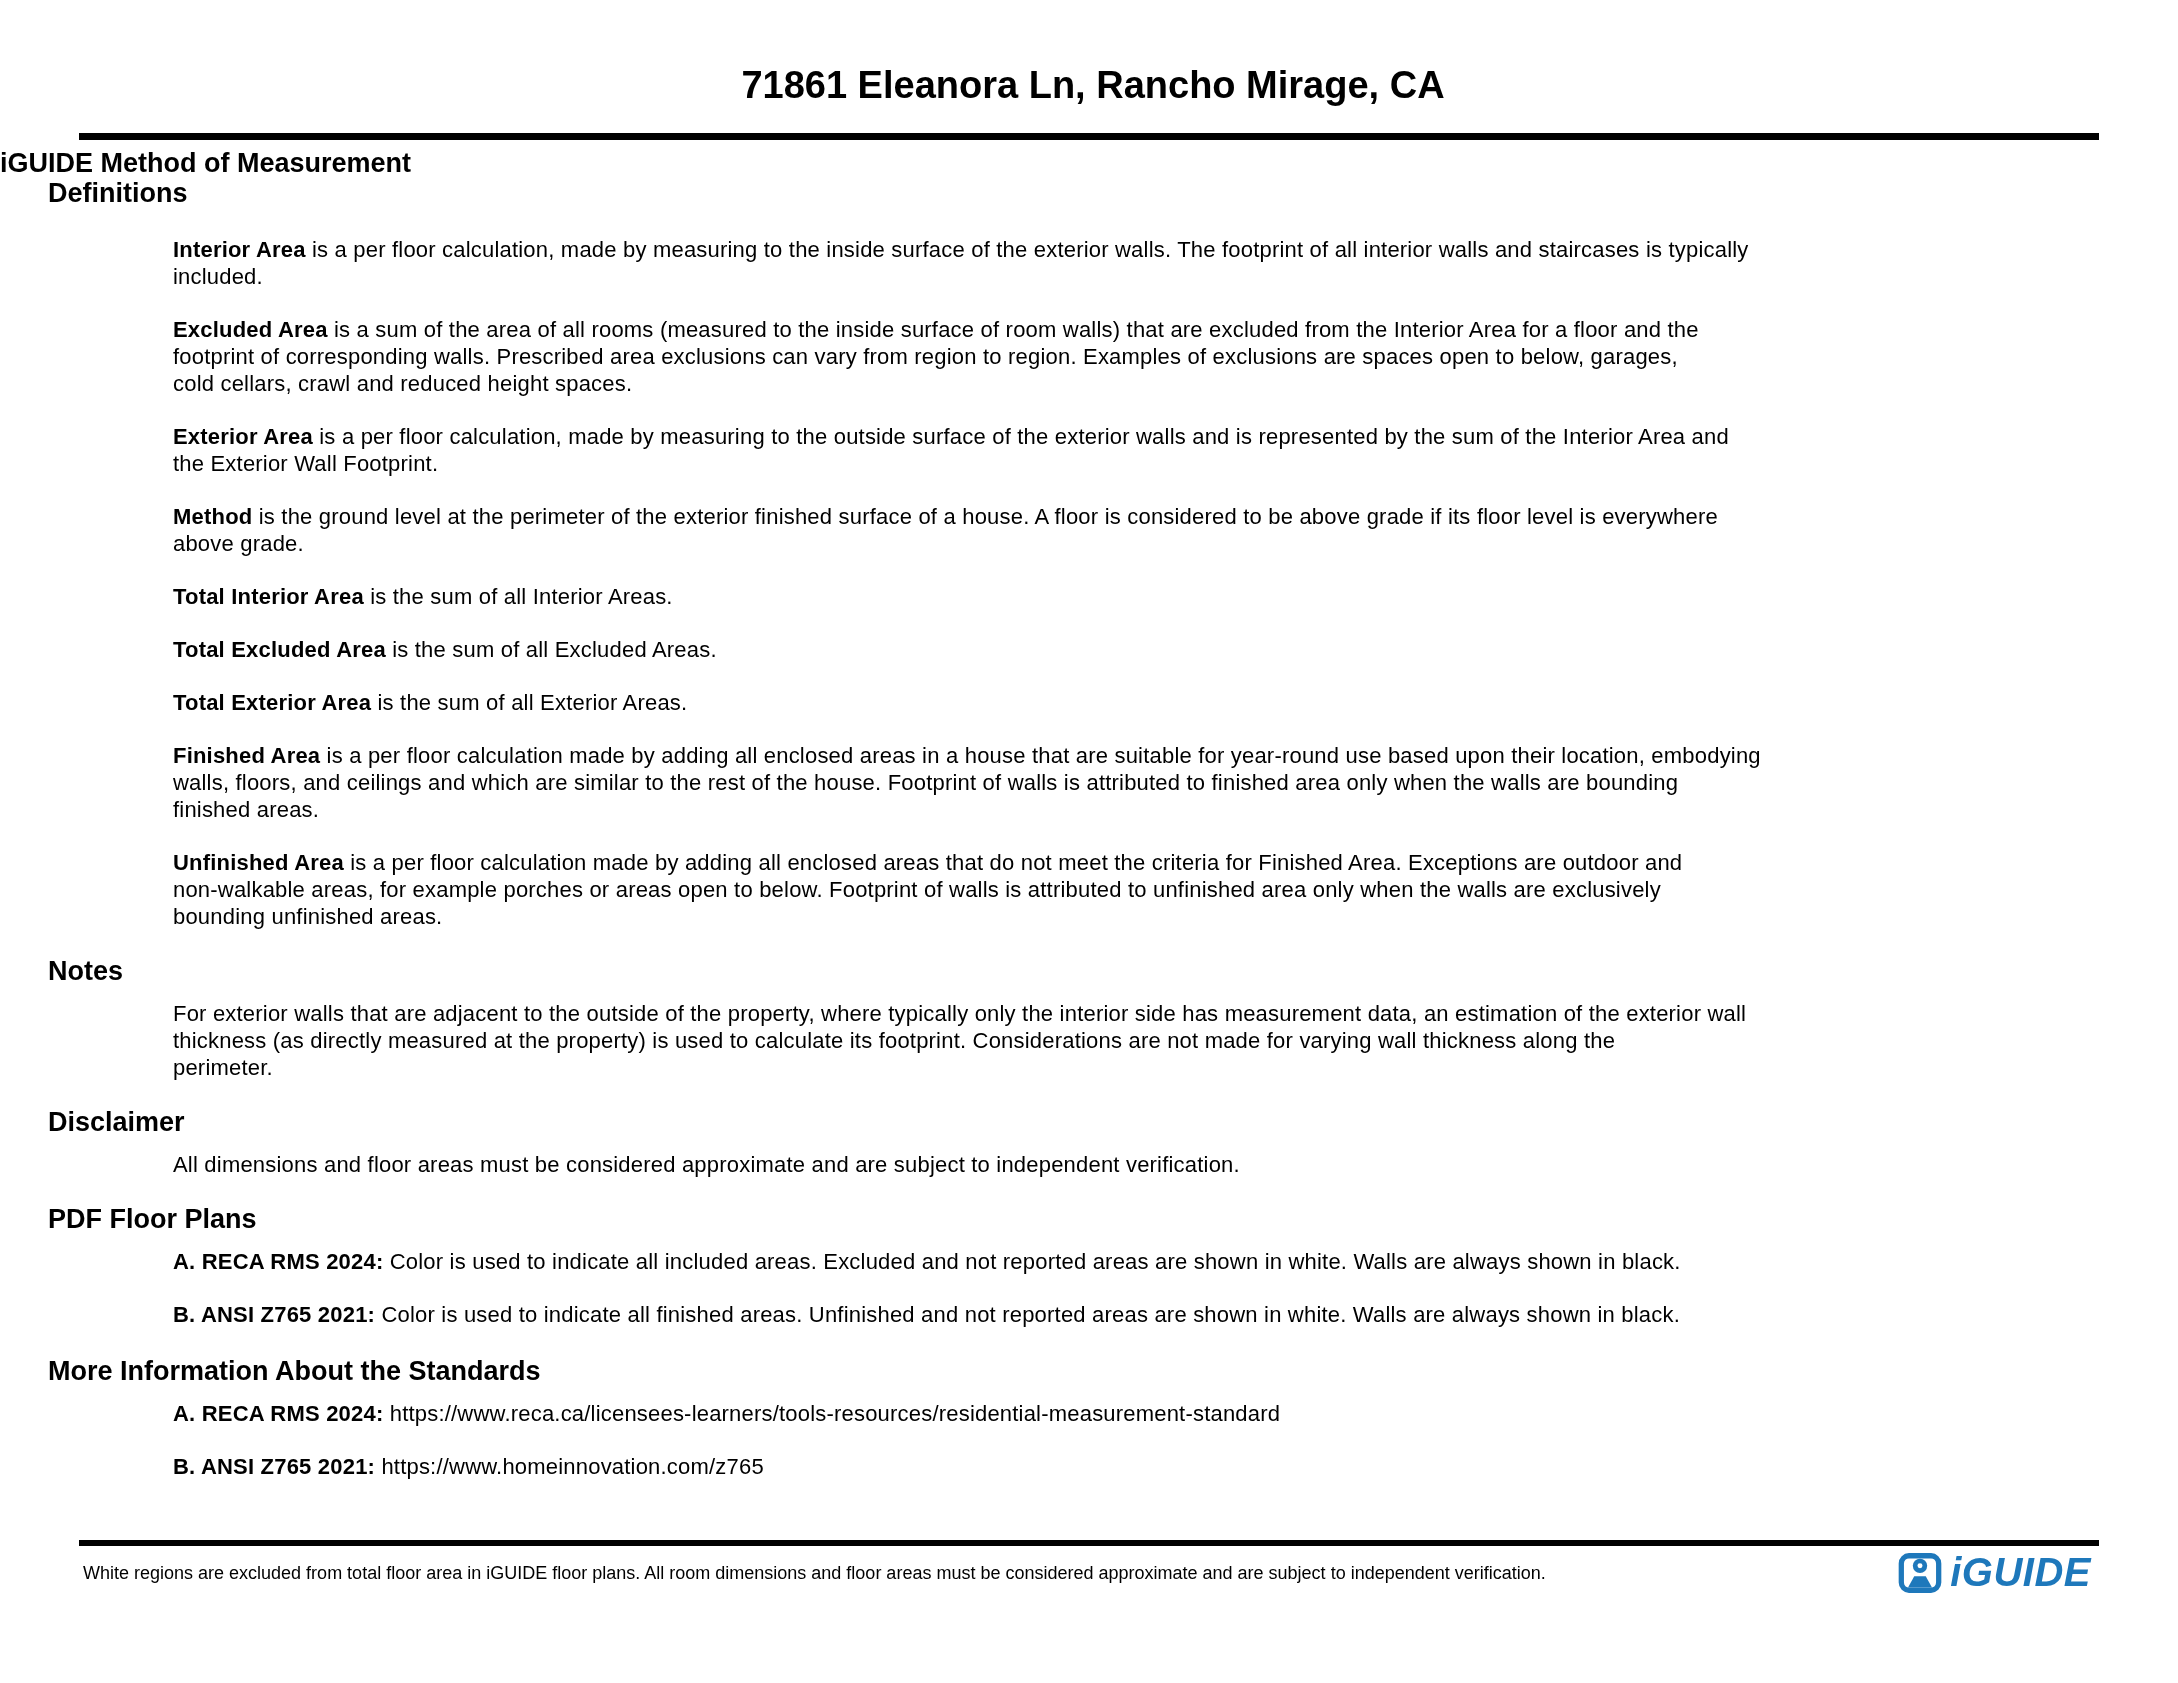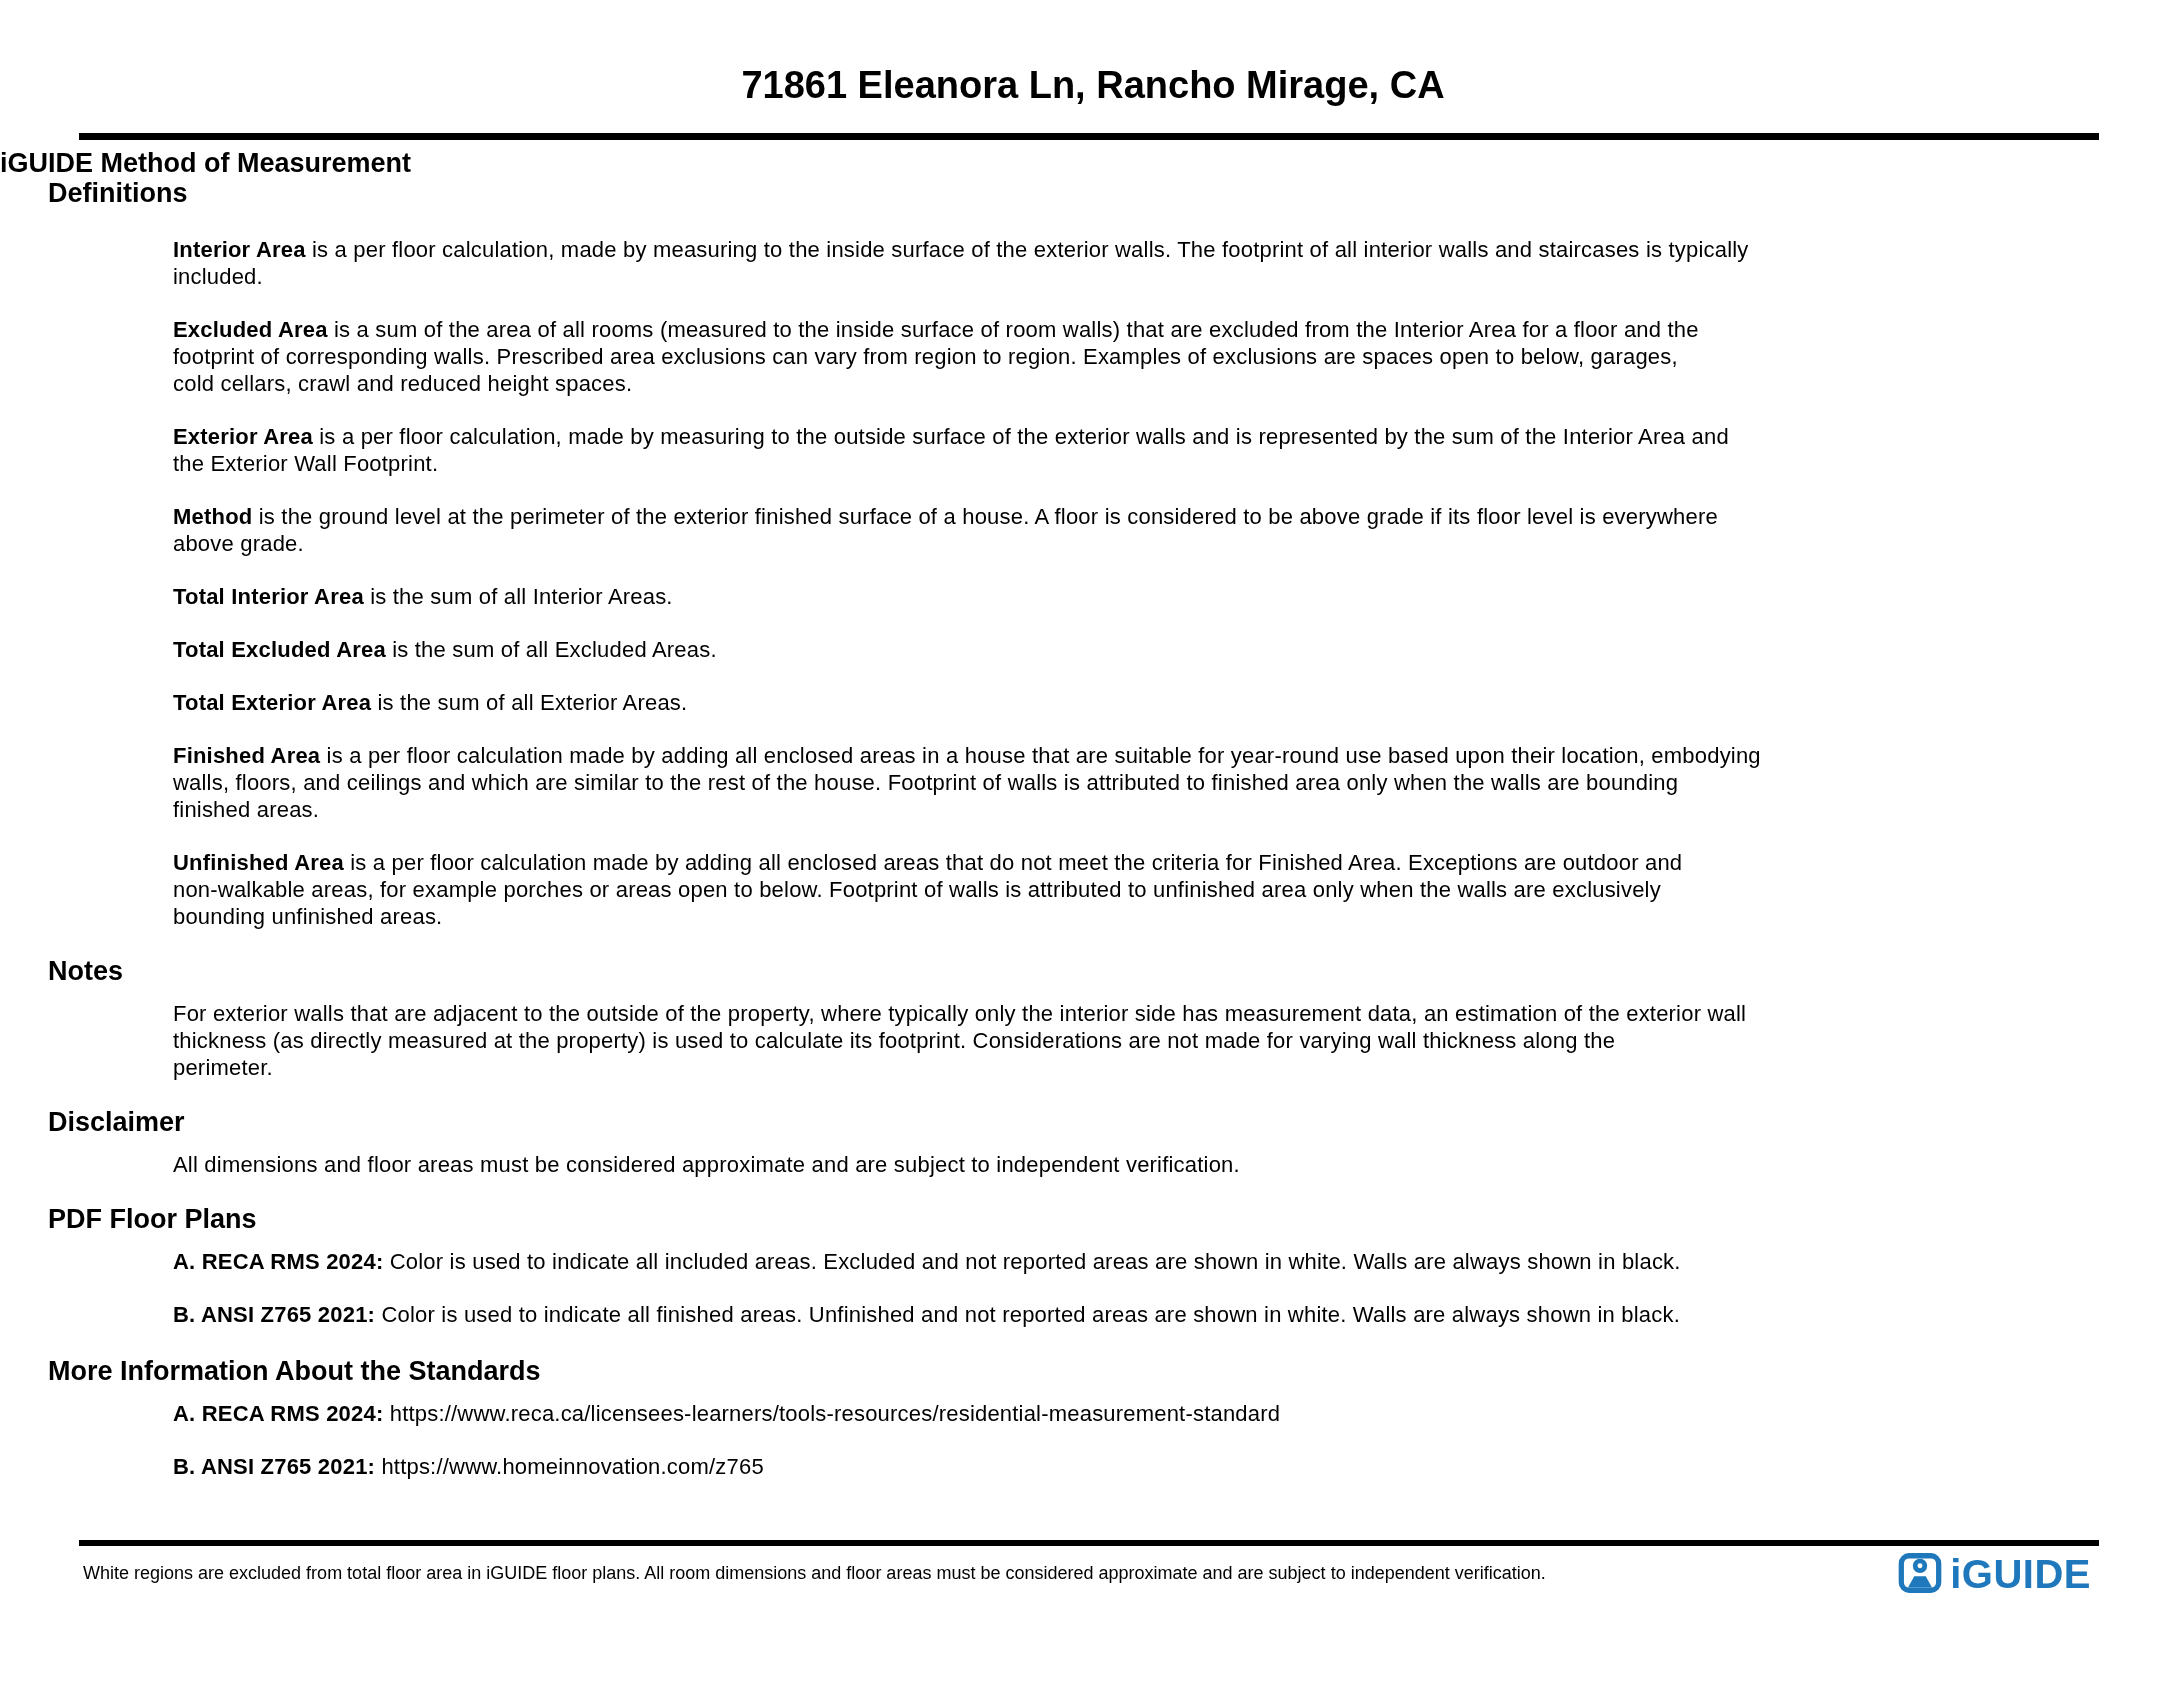--- a/index.html
+++ b/index.html
@@ -42,21 +42,21 @@
   .footer-rule {
     position: absolute; top: 1540px; left: 79px; right: 79px;
     height: 6px; background: #000;
   }
   .footer-note {
     position: absolute; top: 1562px; left: 83px; width: 1663px;
     font-size: 18px; line-height: 22px;
   }
   .brand-logo {
     position: absolute; top: 1550px; right: 87px;
-    display: flex; align-items: flex-end; gap: 7px;
+    display: flex; align-items: flex-start; gap: 7px; font-style: italic;
   }
   .brand-logo .wordmark {
     font-size: 40px; font-weight: bold; letter-spacing: 0.5px;
     line-height: 44px;
   }
 </style>
 </head>
 <body>
 
 <h1 class="page-title">71861 Eleanora Ln, Rancho Mirage, CA</h1>

